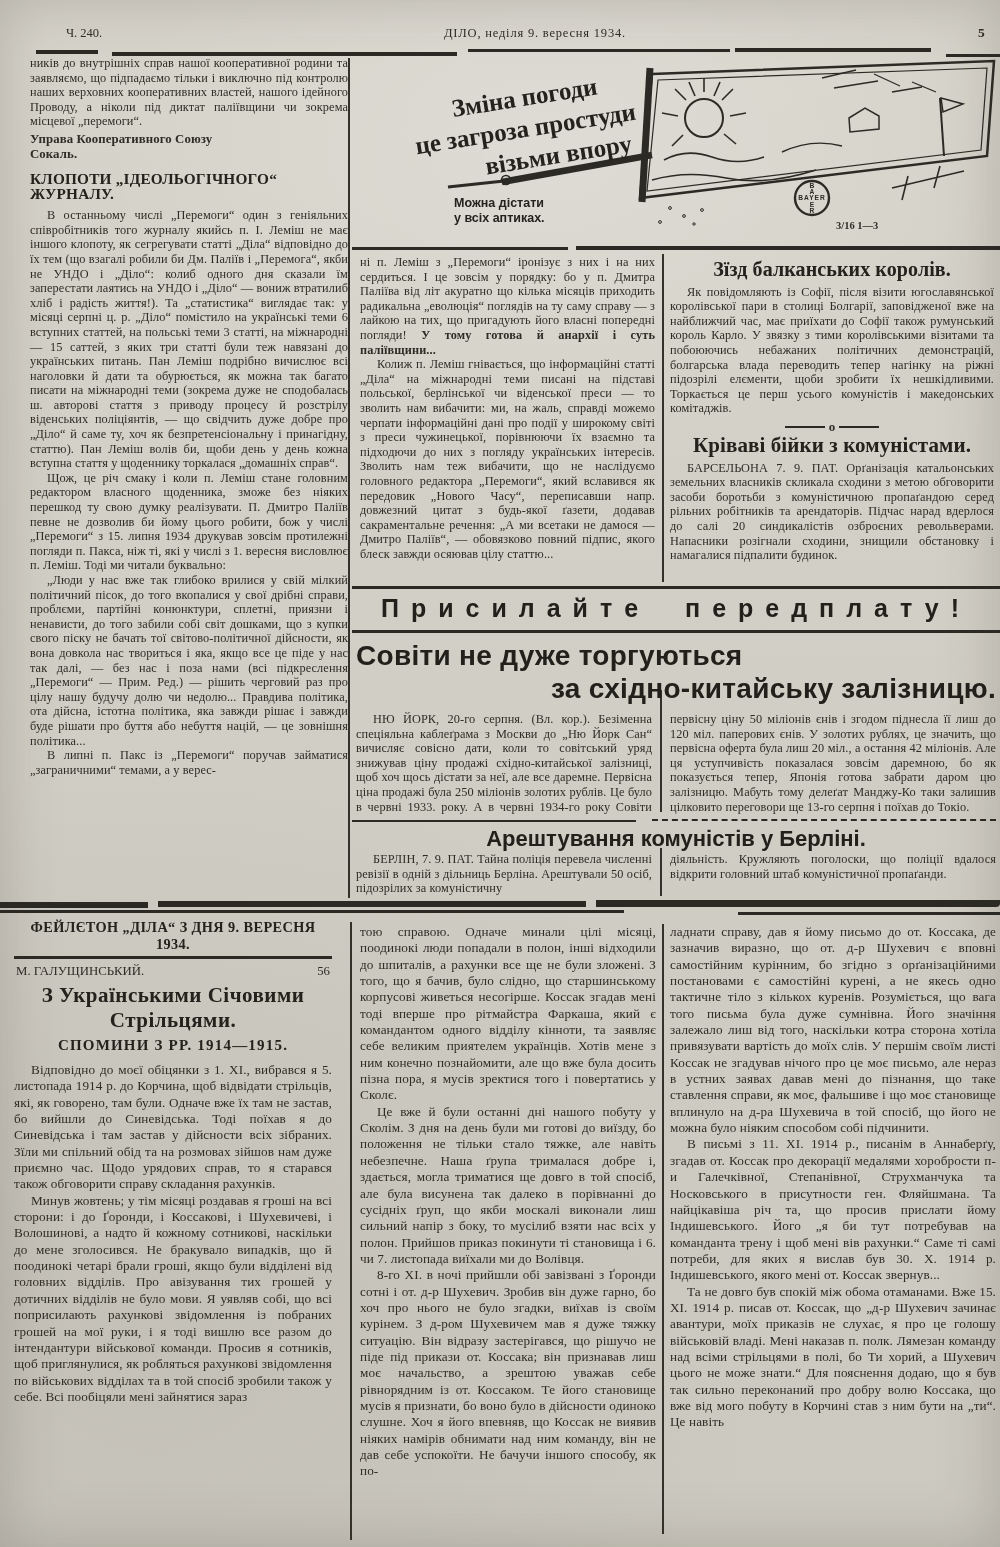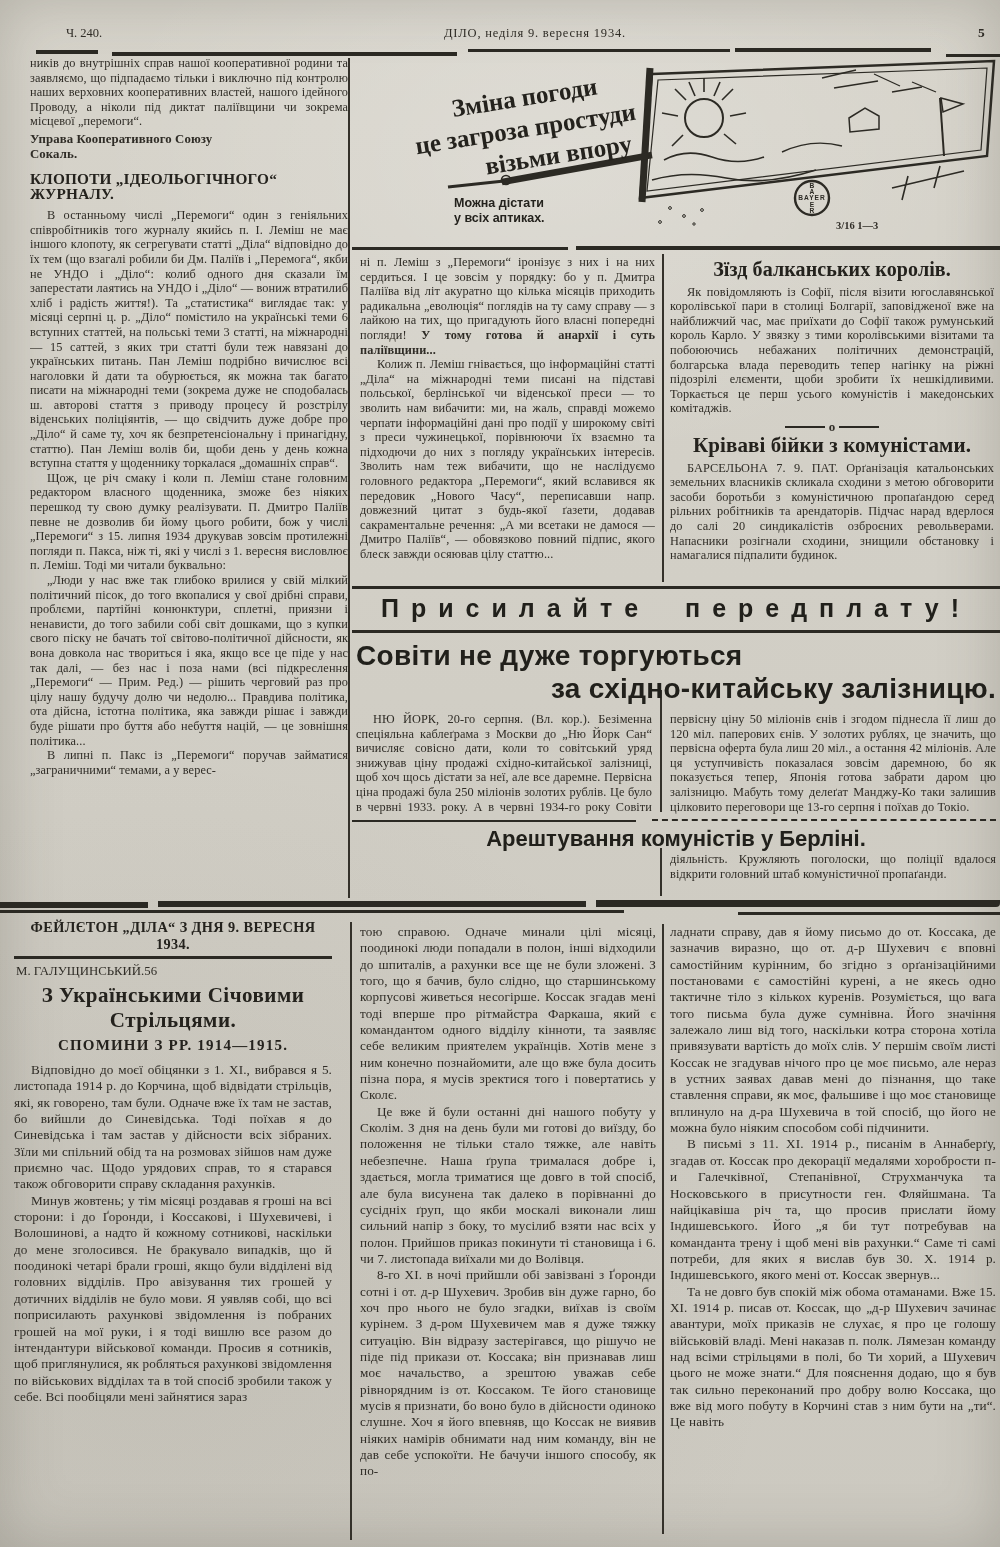--- a/index.html
+++ b/index.html
@@ -26,21 +26,21 @@
   .h-serif-lg{font-weight:bold;font-size:21px;text-align:center;color:#24221d;margin:6px 0 8px 0;}
   .soviets-h{font-family:"Liberation Sans", sans-serif;font-weight:bold;font-size:28px;line-height:32px;color:#21201b;letter-spacing:.3px;}
   .berlin-h{font-family:"Liberation Sans", sans-serif;font-weight:bold;font-size:22px;color:#21201b;text-align:center;}
   .banner-text{font-family:"Liberation Sans", sans-serif;font-weight:bold;font-size:25px;color:#21201b;
     text-align:center;letter-spacing:12px;word-spacing:16px;white-space:nowrap;}
   .o-div{display:flex;align-items:center;justify-content:center;margin:6px 0 4px 0;}
   .o-div .ln{width:40px;height:2px;background:#2b2923;}
   .o-div .o{font-weight:bold;font-size:13px;padding:0 4px;line-height:10px;}
   .rubric{font-weight:bold;font-size:14.3px;text-align:center;letter-spacing:.4px;color:#24221d;}
   .rubric-rule{height:3px;background:#2b2923;margin:3px 0 5px 0;}
-  .author-row{display:flex;font-size:12.8px;margin:2px 2px 4px 2px;}
+  .author-row{display:flex;justify-content:space-between;font-size:12.8px;margin:2px 2px 4px 2px;}
   .feui-title{font-weight:bold;font-size:21px;text-align:center;color:#24221d;margin:2px 0 4px 0;letter-spacing:.5px;}
   .feui-sub{font-weight:bold;font-size:15px;text-align:center;letter-spacing:1.2px;margin-bottom:8px;color:#24221d;}
   .feui-lead{font-weight:bold;font-size:13px;line-height:16px;text-align:justify;text-align-last:center;margin-bottom:10px;color:#24221d;}
   .clip{overflow:hidden;}
   .slogan{font-weight:bold;font-size:25px;line-height:31px;transform:rotate(-9deg);color:#24221d;white-space:nowrap;}
   .slogan .l1{padding-left:42px;display:block;}
   .slogan .l2{display:block;}
   .slogan .l3{padding-left:66px;display:block;}
   .avail{font-family:"Liberation Sans", sans-serif;font-weight:bold;font-size:12.5px;line-height:15px;color:#24221d;}
   .brand{display:inline-block;font-weight:bold;font-size:34px;letter-spacing:2px;color:#1f1d18;font-family:"Liberation Serif",serif;}
@@ -191,20 +191,23 @@
   <div class="abs body-text clip" style="left:356px;top:712px;width:296px;height:104px;">
     <p class="ind">НЮ ЙОРК, 20-го серпня. (Вл. кор.). Безіменна спеціяльна каблеґрама з Москви до „Ню Йорк Сан“ вичисляє совісно дати, коли то совітський уряд знижував ціну продажі східно-китайської залізниці, щоб хоч щось дістати за неї, але все даремне. Первісна ціна продажі була 250 міліонів золотих рублів. Це було в червні 1933. року. А в червні 1934-го року Совіти хотіли за неї лиш 160 міл. рублів. Держава Манджу-Ко подала</p>
   </div>
   <div class="abs body-text clip" style="left:670px;top:712px;width:326px;height:104px;">
     <p>первісну ціну 50 міліонів єнів і згодом піднесла її лиш до 120 міл. паперових єнів. У золотих рублях, це значить, що первісна оферта була лиш 20 міл., а остання 42 міліонів. Але ця уступчивість показалася зовсім даремною, бо як показується тепер, Японія готова забрати даром цю залізницю. Мабуть тому делеґат Манджу-Ко таки залишив цілковито переговори ще 13-го серпня і поїхав до Токіо.</p>
   </div>
 
   <div class="hr" style="left:352px;top:820px;width:284px;height:2px;"></div>
   <div class="dash-rule" style="left:652px;top:819px;width:344px;"></div>
   <div class="abs berlin-h" style="left:352px;top:826px;width:648px;">Арештування комуністів у Берліні.</div>
+  <div class="abs body-text clip" style="left:356px;top:852px;width:296px;height:48px;">
+    <p class="ind">БЕРЛІН, 7. 9. ПАТ. Тайна поліція перевела численні ревізії в одній з дільниць Берліна. Арештували 50 осіб, підозрілих за комуністичну</p>
+  </div>
   <div class="abs body-text clip" style="left:670px;top:852px;width:326px;height:48px;">
     <p>діяльність. Кружляють поголоски, що поліції вдалося відкрити головний штаб комуністичної пропаґанди.</p>
   </div>
 
   <div class="hr" style="left:0px;top:902px;width:148px;height:6px;"></div>
   <div class="hr" style="left:158px;top:901px;width:428px;height:6px;"></div>
   <div class="hr" style="left:596px;top:900px;width:404px;height:6.5px;border-radius:0 0 4px 0;"></div>
   <div class="hr" style="left:0px;top:910px;width:624px;height:3px;"></div>
   <div class="hr" style="left:738px;top:912px;width:262px;height:3px;"></div>
 

